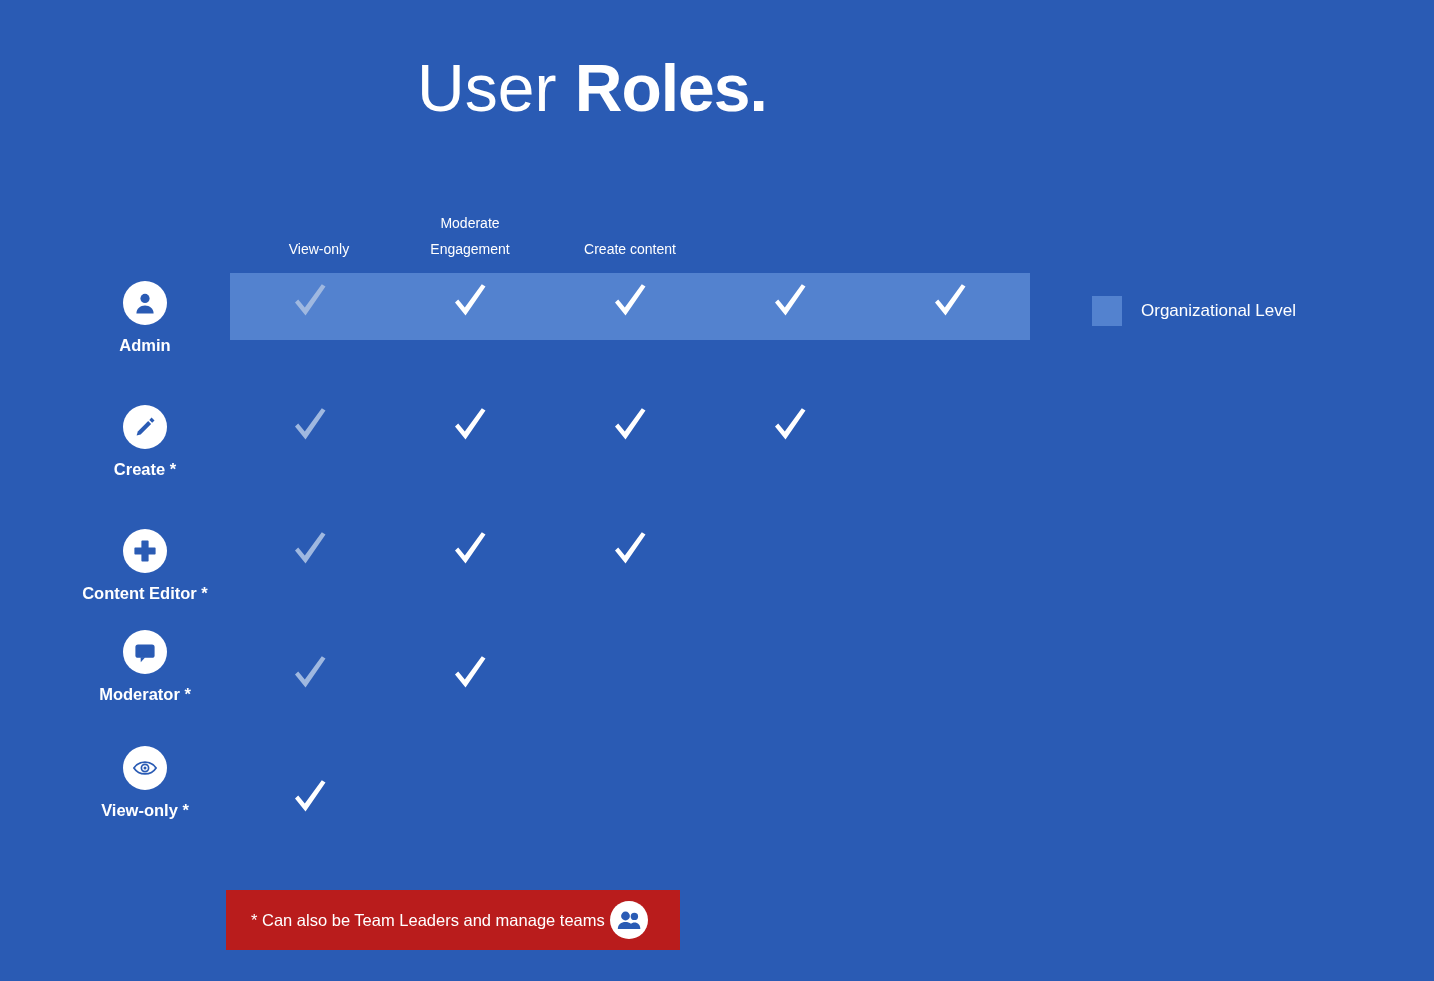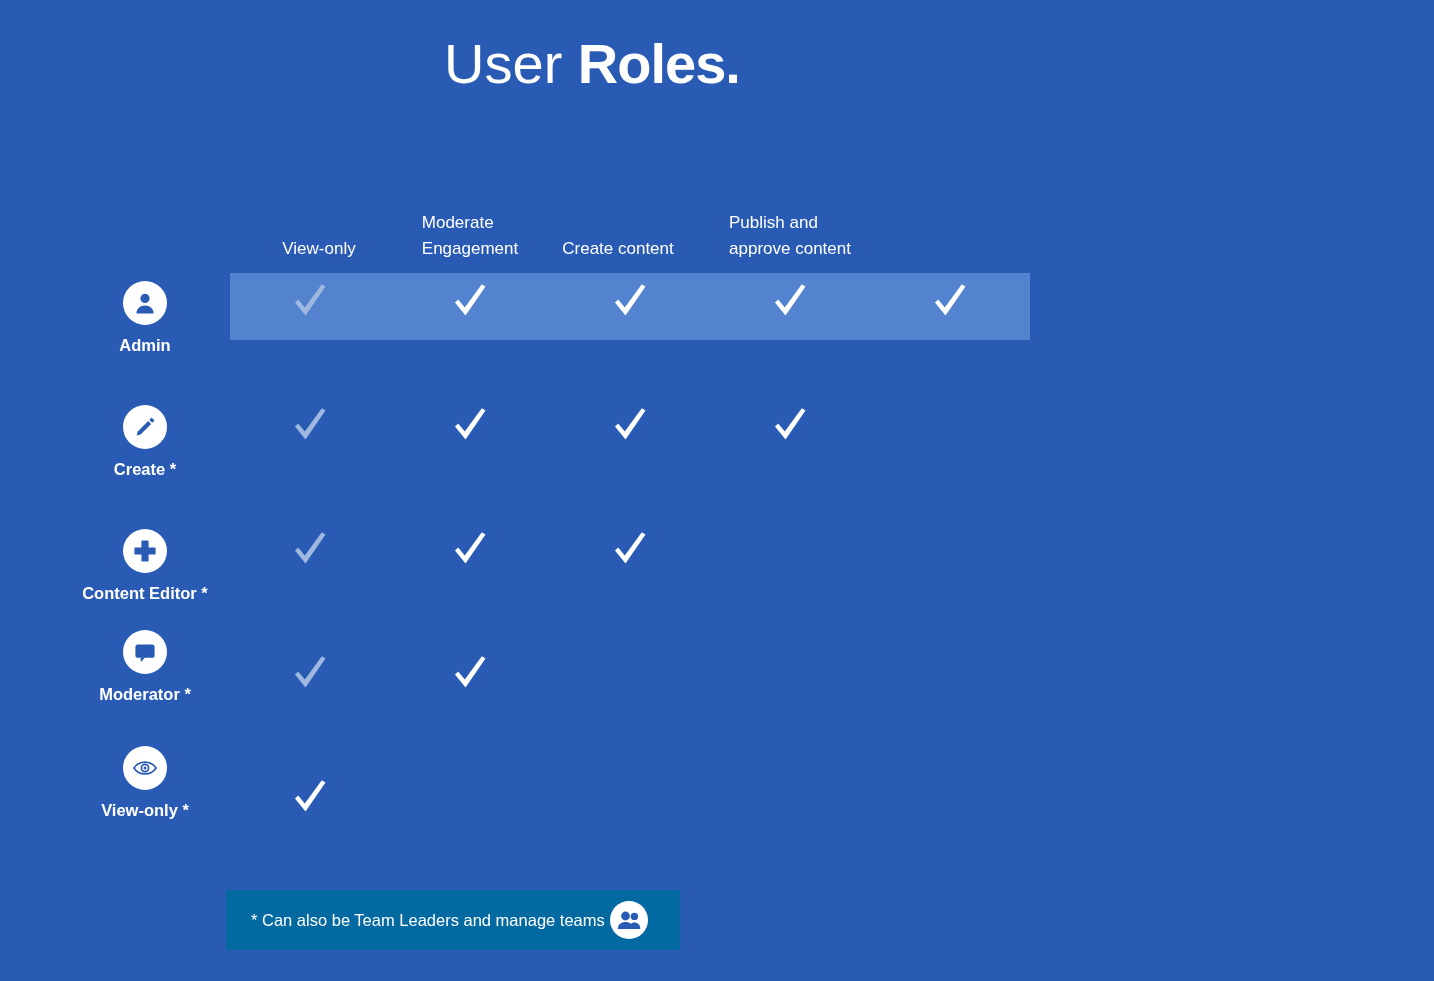--- a/index.html
+++ b/index.html
@@ -10,37 +10,37 @@
     background:#2a5bb4;
     font-family:"Liberation Sans", sans-serif;
     overflow:hidden;
     -webkit-font-smoothing:antialiased;
   }
 
   .page { position:relative; width:1434px; height:981px; background:#2a5bb4; }
 
   
   .title {
-    position:absolute; top:16px; left:0; width:1184px;
+    position:absolute; top:40px; left:0; width:1184px;
     text-align:center; color:#ffffff;
-    font-size:56px; line-height:96px;
+    font-size:66px; line-height:96px;
     white-space:nowrap;
   }
   .title .thin { font-weight:300; letter-spacing:0px; }
   .title .bold { font-weight:700; letter-spacing:-1px; }
 
   
   .matrix { position:absolute; left:0; top:0; width:1434px; height:981px; }
 
   .headrow { position:absolute; left:230px; top:196px; width:800px; height:68px; }
   .colhead {
     position:absolute; top:0; width:160px; height:68px;
     display:flex; align-items:flex-end; justify-content:center;
-    color:#ffffff;
-    font-size:17px; font-weight:400; line-height:26px;
+    text-align:center; color:#ffffff;
+    font-size:14px; font-weight:400; line-height:26px;
     padding-bottom:2px;
   }
 
   .hl-band {
     position:absolute; left:230px; top:273px; width:800px; height:67px;
     background:#5382cf;
   }
 
   .rowlabel { position:absolute; left:55px; width:180px; text-align:center; }
   .rowlabel .icon-wrap {
@@ -65,21 +65,21 @@
   
   .legend { position:absolute; left:1092px; top:296px; display:flex; align-items:center; }
   .legend .swatch { width:30px; height:30px; background:#5382cf; }
   .legend .legend-label {
     margin-left:19px; color:#ffffff; font-size:17px; font-weight:400; white-space:nowrap;
   }
 
   
   .footnote {
     position:absolute; left:226px; top:890px; width:454px; height:60px;
-    background:#0369a1; display:flex; align-items:center;
+    background:#b91c1c; display:flex; align-items:center;
   }
   .footnote .fn-text {
     margin-left:25px; color:#ffffff; font-size:16.5px; font-weight:400; white-space:nowrap;
   }
   .footnote .fn-icon {
     position:absolute; right:32px; top:50%; transform:translateY(-50%);
     width:38px; height:38px; border-radius:50%; background:#ffffff;
     display:flex; align-items:center; justify-content:center;
   }
 </style>
@@ -94,25 +94,22 @@
 
   <div class="matrix">
     <div class="hl-band"></div>
     <div class="headrow" id="headrow">
         <div class="colhead" style="left: 9px;">
           <span>View-only</span>
         </div>
         <div class="colhead" style="left: 160px;">
           <span>Moderate<br>Engagement</span>
         </div>
-        <div class="colhead" style="left: 308px;">
+        <div class="colhead" style="left: 320px;">
           <span>Create content</span>
-        </div>
-        <div class="colhead" style="left: 480px;">
-          <span>Publish and<br>approve content</span>
         </div>
       </div>
     <div id="rows-host">
         <div class="rowlabel" style="top: 281px;">
           <div class="icon-wrap">
             <div class="circle">
               <svg width="26" height="26" viewBox="0 0 26 26">
                 <circle cx="13" cy="8.4" r="4.6" fill="#2a5bb4"></circle>
                 <path d="M4.4 23.5c0-5 3.9-8 8.6-8s8.6 3 8.6 8z" fill="#2a5bb4"></path>
               </svg>
@@ -235,20 +232,24 @@
           <div class="caption">View-only *</div>
         </div>
         <div class="check" style="left: 288px; top: 772px;">
           <svg viewBox="0 0 44 50">
             <path d="M7 26.5 L17.5 39.5 L37.5 10.5 L33.8 8.2 L16.8 31.4 L10.2 23.6 Z" fill="#ffffff"></path>
           </svg>
         </div>
       </div>
   </div>
 
+  <div class="legend">
+    <div class="swatch"></div>
+    <div class="legend-label">Organizational Level</div>
+  </div>
 
   <div class="footnote">
     <div class="fn-text">* Can also be Team Leaders and manage teams</div>
     <div class="fn-icon">
       <svg width="24" height="20" viewBox="0 0 24 20" aria-hidden="true">
         <circle cx="8.5" cy="6" r="4.4" fill="#2a5bb4"></circle>
         <path d="M0.8 19c0-4.4 3.4-7 7.7-7s7.7 2.6 7.7 7z" fill="#2a5bb4"></path>
         <circle cx="17.4" cy="6.4" r="3.7" fill="#2a5bb4"></circle>
         <path d="M11.8 19c0-4 2.6-6.4 5.8-6.4S23.3 15 23.3 19z" fill="#2a5bb4"></path>
       </svg>

